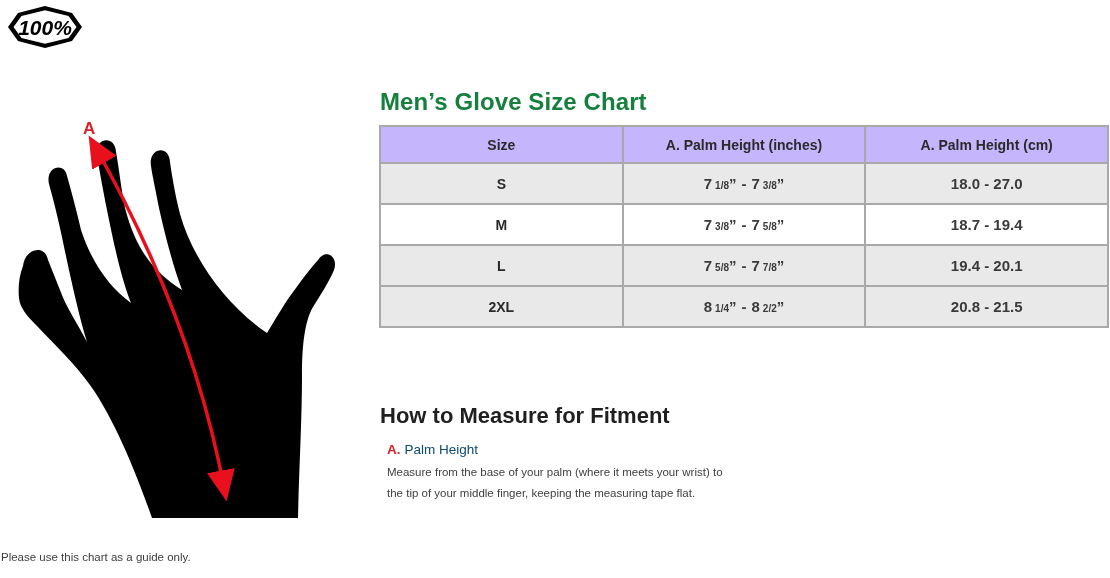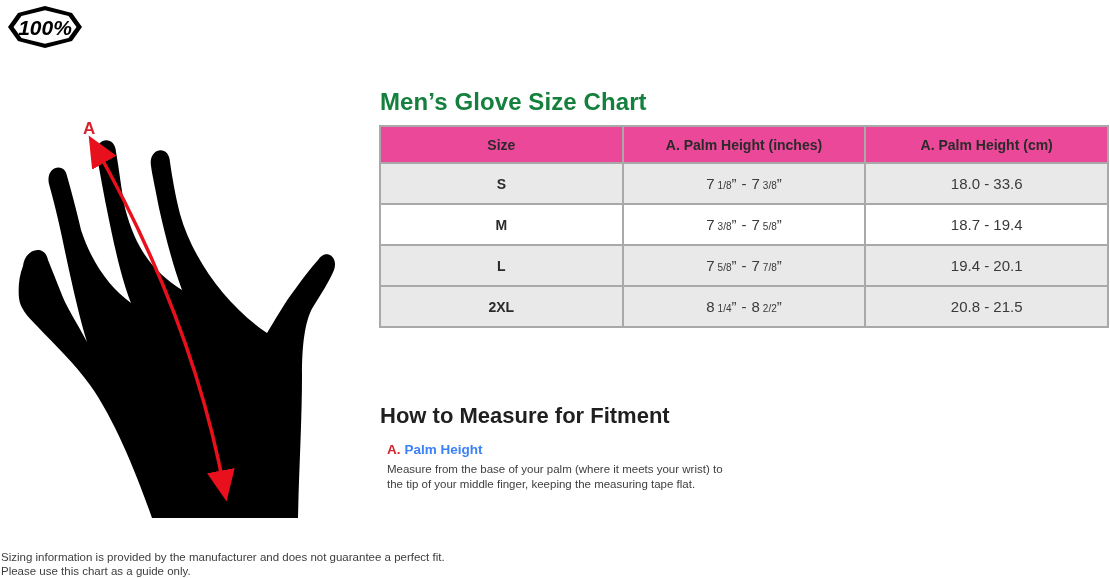--- a/index.html
+++ b/index.html
@@ -32,39 +32,39 @@
     position:absolute; left:379px; top:125px; width:730px;
     border-collapse:collapse; table-layout:fixed;
   }
   .size-table th, .size-table td {
     border:2px solid #a9a9a9;
     text-align:center; vertical-align:middle;
   }
   .size-table thead tr { height:37px; }
   .size-table tbody tr { height:41px; }
   .size-table th {
-    background:#ec4899; font-size:14px; font-weight:bold; color:#2a2a2a;
+    background:#c4b5fd; font-size:14px; font-weight:bold; color:#2a2a2a;
   }
   .size-table tbody tr.shaded td { background:#e9e9e9; }
   .size-table tbody tr.plain  td { background:#ffffff; }
   td.c-size { font-size:14px; font-weight:bold; color:#2a2a2a; }
-  td.c-in, td.c-cm { font-size:15px; font-weight:normal; color:#3a3a3a; }
+  td.c-in, td.c-cm { font-size:15px; font-weight:bold; color:#3a3a3a; }
   .frac { font-size:10px; margin-left:3px; }
   .dash { margin:0 5px; }
 
   
   .howto-title {
     position:absolute; left:380px; top:403px;
     font-size:22px; font-weight:bold; color:#1f1f1f;
   }
   .measure-item { position:absolute; left:387px; top:440px; width:350px; }
   .measure-key  { color:#d6232b; font-weight:bold; font-size:13.5px; margin-right:4px; }
-  .measure-name { color:#3b82f6; font-weight:bold; font-size:13.5px; }
+  .measure-name { color:#0c4a6e; font-weight:normal; font-size:13.5px; }
   .measure-desc {
-    margin-top:4px; font-size:11.5px; line-height:15px; color:#404040;
+    margin-top:4px; font-size:11.5px; line-height:21px; color:#404040;
     width:345px;
   }
 
   
   .footer {
     position:absolute; left:1px; top:550px;
     font-size:11.5px; line-height:14px; color:#3d3d3d;
   }
 </style>
 </head>
@@ -126,21 +126,21 @@
     <tr>
       <th>Size</th>
       <th>A. Palm Height (inches)</th>
       <th>A. Palm Height (cm)</th>
     </tr>
   </thead>
   <tbody>
     <tr class="shaded">
       <td class="c-size">S</td>
       <td class="c-in"><span>7</span><span class="frac">1/8</span><span>”</span><span class="dash">-</span><span>7</span><span class="frac">3/8</span><span>”</span></td>
-      <td class="c-cm">18.0 - 33.6</td>
+      <td class="c-cm">18.0 - 27.0</td>
     </tr>
     <tr class="plain">
       <td class="c-size">M</td>
       <td class="c-in"><span>7</span><span class="frac">3/8</span><span>”</span><span class="dash">-</span><span>7</span><span class="frac">5/8</span><span>”</span></td>
       <td class="c-cm">18.7 - 19.4</td>
     </tr>
     <tr class="shaded">
       <td class="c-size">L</td>
       <td class="c-in"><span>7</span><span class="frac">5/8</span><span>”</span><span class="dash">-</span><span>7</span><span class="frac">7/8</span><span>”</span></td>
       <td class="c-cm">19.4 - 20.1</td>
@@ -155,15 +155,14 @@
 
 <div class="howto-title">How to Measure for Fitment</div>
 <div class="measure-item">
   <div>
     <span class="measure-key">A.</span><span class="measure-name">Palm Height</span>
   </div>
   <div class="measure-desc">Measure from the base of your palm (where it meets your wrist) to the tip of your middle finger, keeping the measuring tape flat.</div>
 </div>
 
 <div class="footer">
-  <div>Sizing information is provided by the manufacturer and does not guarantee a perfect fit.</div>
   <div>Please use this chart as a guide only.</div>
 </div>
 
 </body></html>

